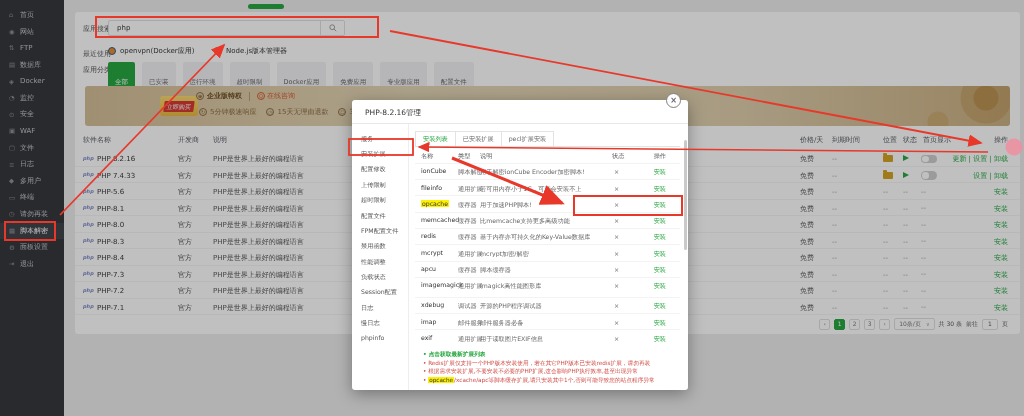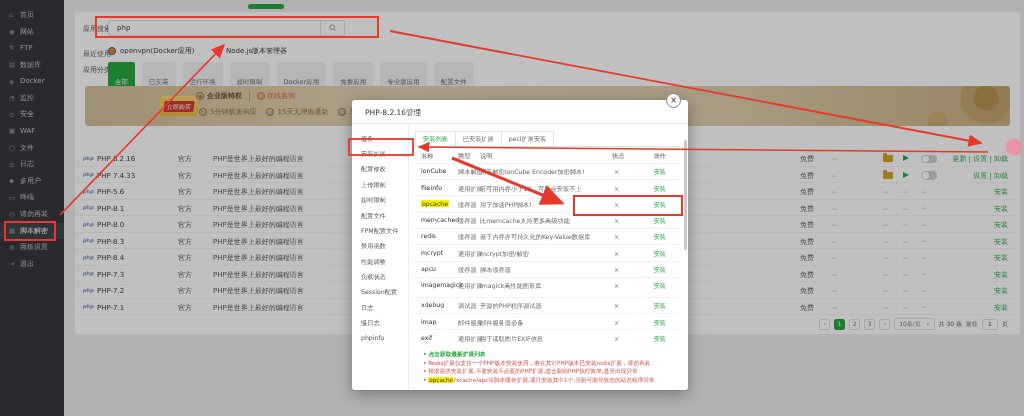--- a/index.html
+++ b/index.html
@@ -268,20 +268,31 @@
             </span>
 
             <span class="b-feat">
               <span class="b-ic">☺</span>
               <span>30+款付费组件</span>
             </span>
 
         </div>
       </div>
 
+      <div class="thead">
+        <span class="h-name">软件名称</span>
+        <span class="h-dev">开发商</span>
+        <span class="h-desc">说明</span>
+        <span class="h-price">价格/天</span>
+        <span class="h-exp">到期时间</span>
+        <span class="h-loc">位置</span>
+        <span class="h-st">状态</span>
+        <span class="h-home">首页显示</span>
+        <span class="h-act">操作</span>
+      </div>
       <div class="tbody">
 
           <div class="srow">
             <span class="c-icon">php</span>
             <span class="c-name">PHP 8.2.16</span>
             <span class="c-dev">官方</span>
             <span class="c-desc">PHP是世界上最好的编程语言</span>
             <span class="c-price">免费</span>
             <span class="c-exp dash">--</span>
             <span class="c-loc"><i class="ic-folder"></i></span>

